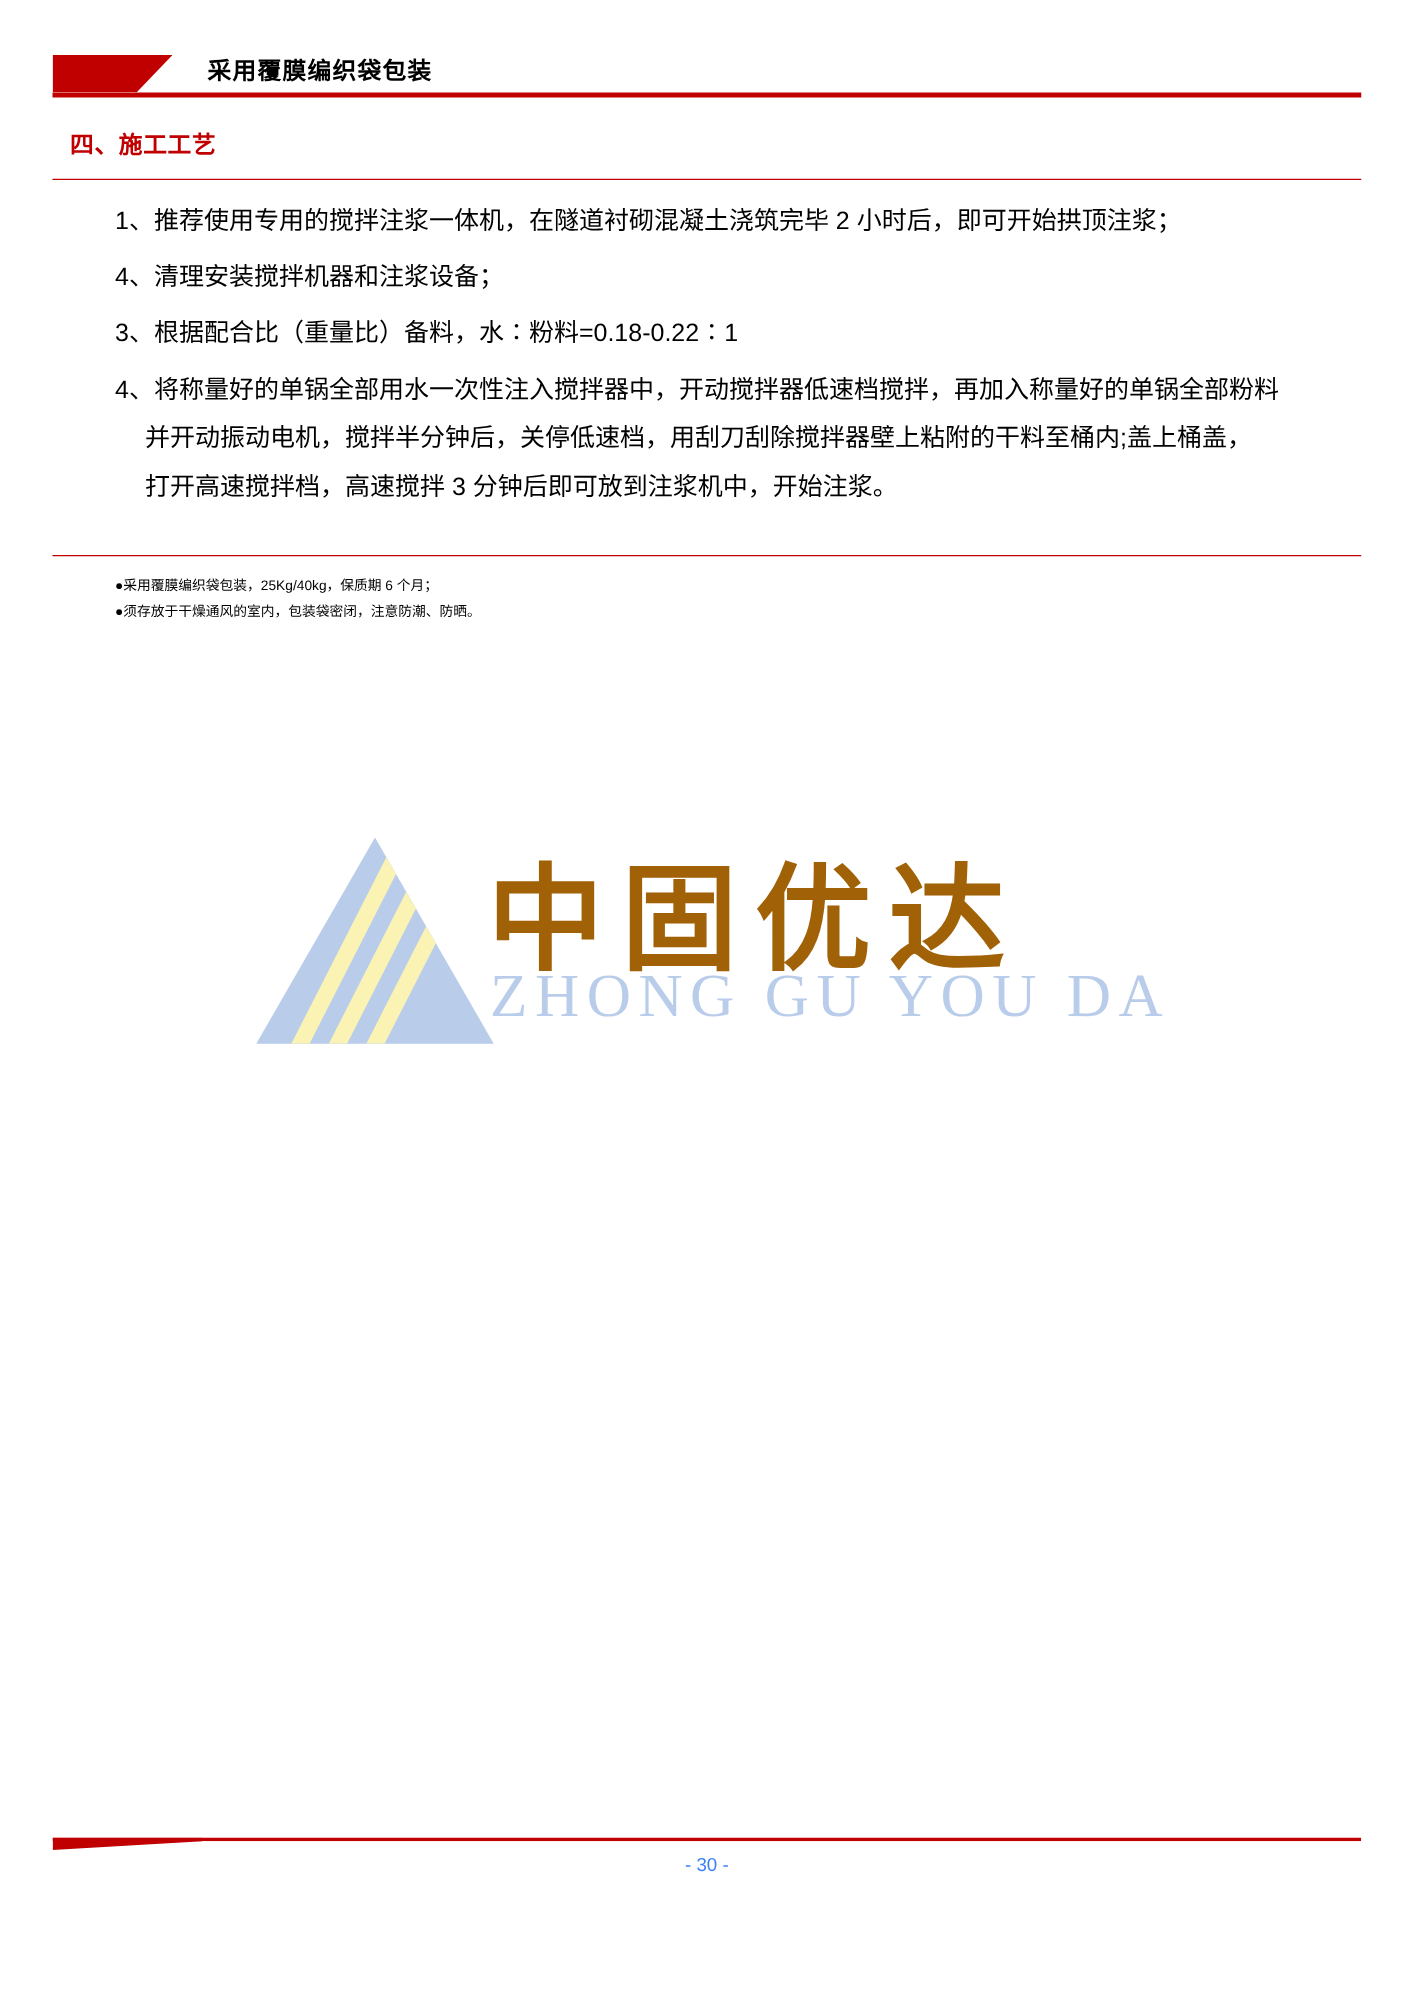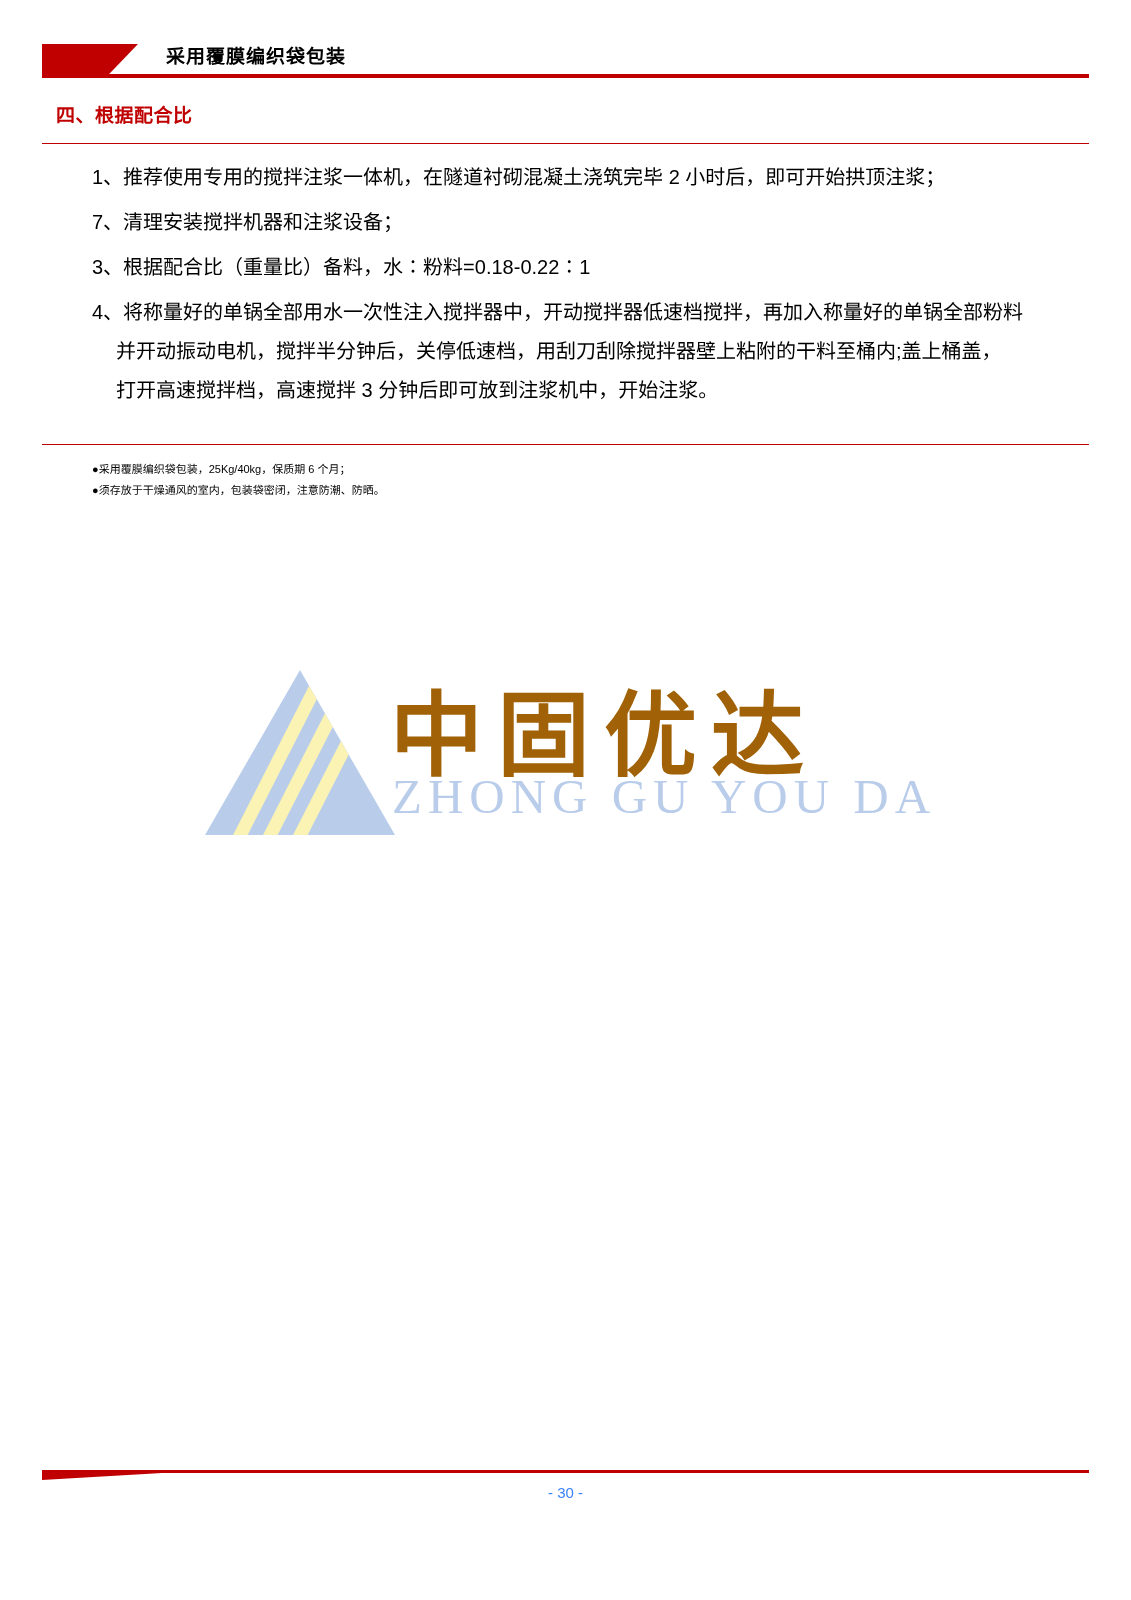--- a/index.html
+++ b/index.html
@@ -187,25 +187,25 @@
 
   <div class="header">
     <div class="header-flag"></div>
     <div class="header-title">采用覆膜编织袋包装</div>
     <div class="header-bar"></div>
   </div>
 
   <div class="content">
 
     <div>
-      <div class="section-heading">四、根据配合比</div>
+      <div class="section-heading">四、施工工艺</div>
       <hr class="rule">
       <ul class="list">
         <li class="list-item">1、推荐使用专用的搅拌注浆一体机，在隧道衬砌混凝土浇筑完毕 2 小时后，即可开始拱顶注浆；</li>
-        <li class="list-item">7、清理安装搅拌机器和注浆设备；</li>
+        <li class="list-item">4、清理安装搅拌机器和注浆设备；</li>
         <li class="list-item">3、根据配合比（重量比）备料，水∶粉料=0.18-0.22∶1</li>
         <li class="list-item">
           <span>4、将称量好的单锅全部用水一次性注入搅拌器中，开动搅拌器低速档搅拌，再加入称量好的单锅全部粉料</span>
           <span class="cont">并开动振动电机，搅拌半分钟后，关停低速档，用刮刀刮除搅拌器壁上粘附的干料至桶内;盖上桶盖，</span>
           <span class="cont">打开高速搅拌档，高速搅拌 3 分钟后即可放到注浆机中，开始注浆。</span>
         </li>
       </ul>
     </div>
 
     <div class="section-two">

